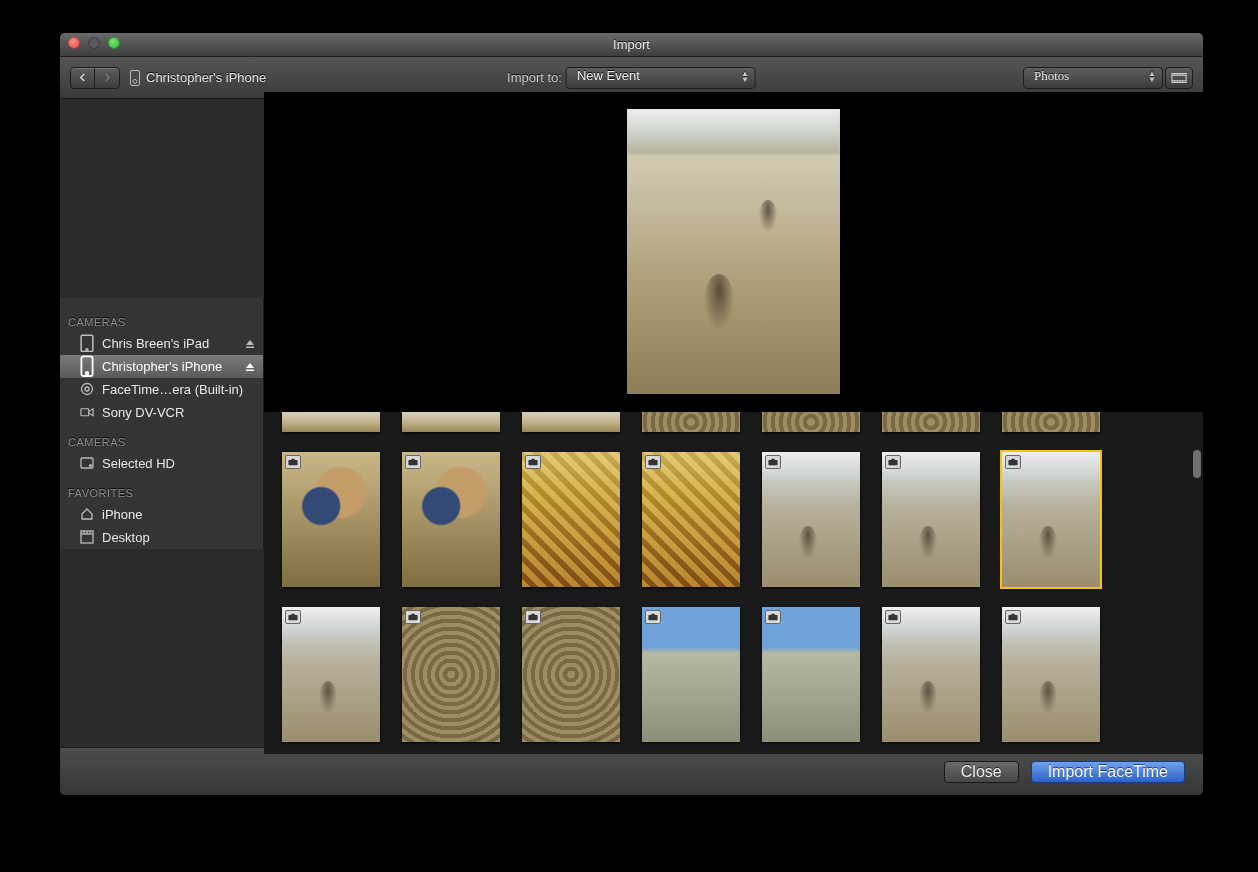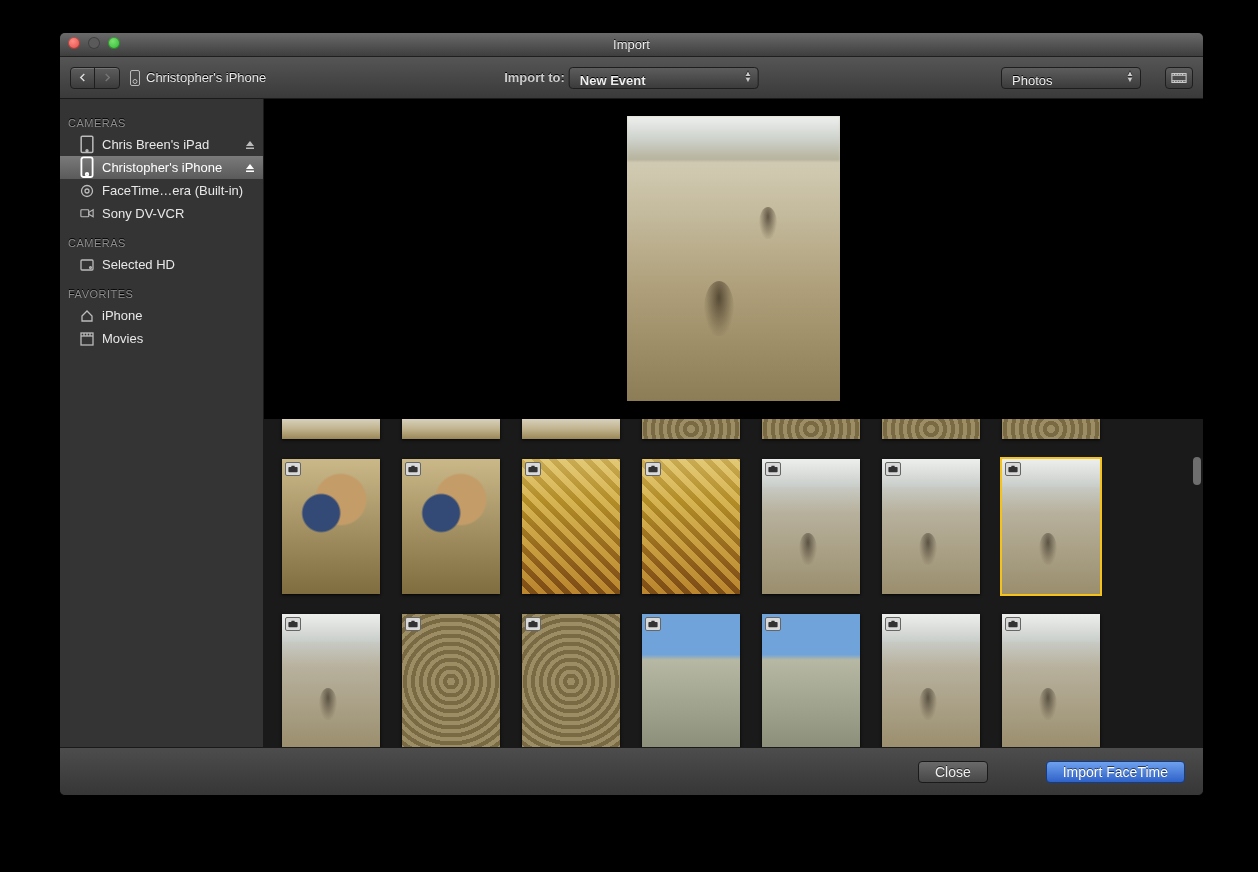--- a/index.html
+++ b/index.html
@@ -76,45 +76,45 @@
   .segbtn button:first-child { border-right: 1px solid #1e1e1e; }
   .segbtn svg { width: 9px; height: 9px; }
   .device-label {
     display: flex; align-items: center; gap: 6px;
     color: #e6e6e6; text-shadow: 0 -1px 0 #000;
   }
   .phone-ico { width:10px; height:16px; border:1px solid #bbb; border-radius:2px; position:relative; }
   .phone-ico::after{content:"";position:absolute;bottom:1px;left:50%;transform:translateX(-50%);width:3px;height:3px;border:1px solid #bbb;border-radius:50%;}
   .center-group {
     position: absolute; left: 50%; transform: translateX(-50%);
-    display: flex; align-items: center; gap: 4px; font-weight: bold;
+    display: flex; align-items: center; gap: 4px;
   }
   .label { color: #ccc; text-shadow: 0 -1px 0 #000; }
   .select {
     height: 22px; min-width: 190px;
     background: linear-gradient(#5d5d5d,#3b3b3b);
     border: 1px solid #1e1e1e; border-radius: 4px;
     color: #eee; padding: 0 40px 0 10px;
-    display: flex; align-items: flex-end;
+    display: flex; align-items: flex-start;
     position: relative; text-shadow: 0 -1px 0 #000;
   }
   .select .arrows{
     position:absolute; right:6px; top:3px; line-height:6px;
     font-size:8px; color:#ccc; display:flex;flex-direction:column;
   }
-  .right-group { margin-left: auto; display:flex; align-items:center; gap:24px;}
+  .right-group { margin-left: auto; display:flex; align-items:center; gap:2px;font-family:Liberation Serif, serif;}
   .view-btn{
     width:28px;height:22px;display:flex;align-items:center;justify-content:center;
     border:1px solid #1e1e1e;border-radius:4px;
     background:linear-gradient(#5d5d5d,#3b3b3b);
   }
   .view-btn svg{width:16px;height:12px;fill:none;stroke:#ccc;stroke-width:1.2;}
   
   .body {
-    flex: 1; display: flex; min-height: 0;
+    flex: 1; display: flex; min-height: 0; align-items: center;
   }
   .sidebar {
     width: 204px; background:#343434;
     border-right:1px solid #1a1a1a;
     color:#ccc; overflow-y:auto;
     padding-top:6px;
   }
   .sb-head{
     font-size:11px; color:#8d8d8d; letter-spacing:0.5px;
     padding: 12px 8px 4px 8px; text-shadow:0 -1px 0 #000;
@@ -191,24 +191,23 @@
   .thumb.selected{outline:2px solid #f4c21a;}
   
   .footer{
     height:48px;background:linear-gradient(#4d4d4d,#363636);
     border-top:1px solid #1a1a1a;
     display:flex;align-items:center;justify-content:flex-end;
     padding:0 18px;gap:12px;
   }
   .btn{
     height:22px;border-radius:4px;border:1px solid #1a1a1a;
-    padding:0 16px;font-size:14px;cursor:pointer;
+    padding:0 16px;font-size:16px;cursor:pointer;
     color:#eee;text-shadow:0 -1px 0 rgba(0,0,0,.6);
     background:linear-gradient(#6a6a6a,#474747);
-    margin-left:46px;
   }
   .btn.primary{
     background:linear-gradient(#6ea1ee,#2f62c8);
     border-color:#153d86;color:#fff;
   }
   .scrollbar-thumb{
     position:absolute; right:2px; width:8px; height:28px; top:358px;
     background:#6e6e6e; border-radius:4px;
   }
 </style>
@@ -344,21 +343,21 @@
         <div class="sb-item">
           <span class="ic">
             <svg viewBox="0 0 14 14">
               <rect x="1" y="1" width="12" height="12"></rect>
               <line x1="1" y1="4" x2="13" y2="4"></line>
               <line x1="4" y1="1" x2="4" y2="4"></line>
               <line x1="7" y1="1" x2="7" y2="4"></line>
               <line x1="10" y1="1" x2="10" y2="4"></line>
             </svg>
           </span>
-          <span>Movies</span>
+          <span>Desktop</span>
         </div>
       </div>
 
     <div class="main" style="position:relative">
       <div class="preview-pane">
         <div class="preview-img">
           <div class="fp" style="left:36%;top:58%"></div>
           <div class="fp" style="left:62%;top:32%;width:18px;height:32px"></div>
         </div>
       </div>

